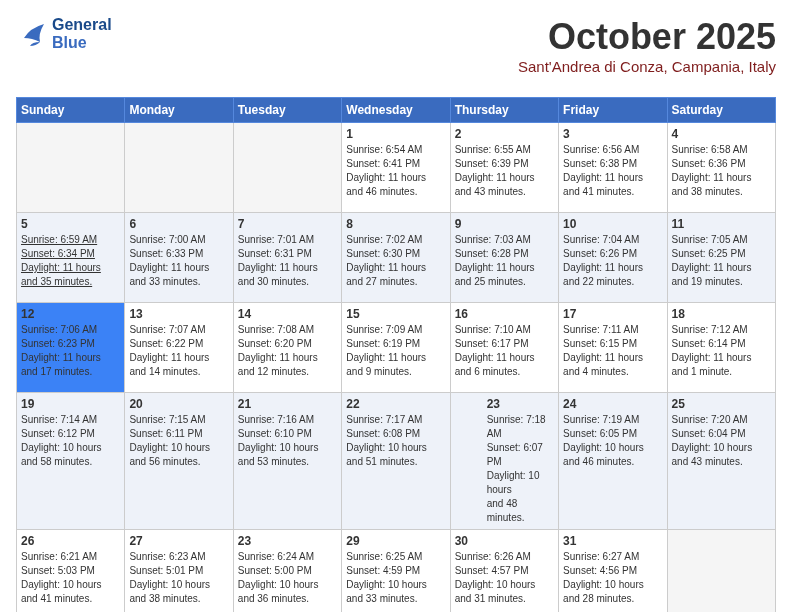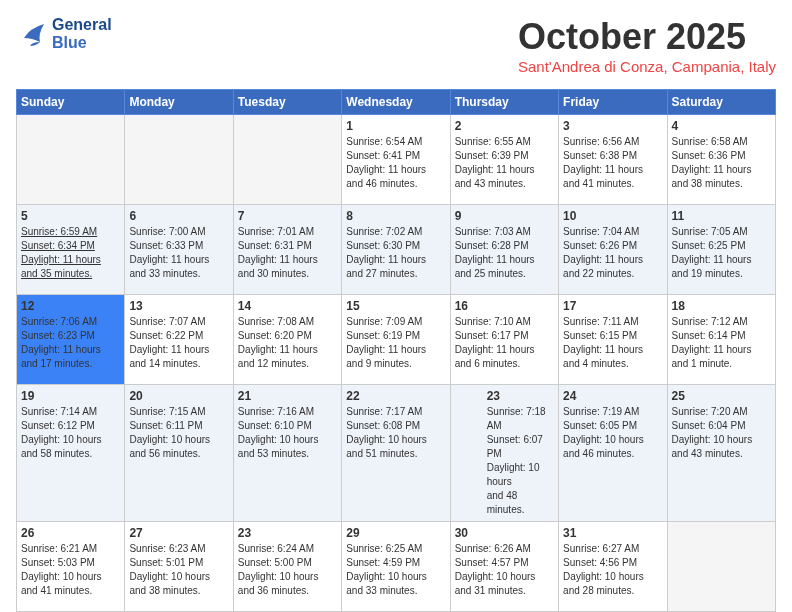--- a/index.html
+++ b/index.html
@@ -7,41 +7,42 @@
       font-family: Arial, sans-serif;
       background: #fff;
       width: 792px;
       min-height: 612px;
       padding: 16px;
     }
     .header-area {
       display: flex;
       justify-content: space-between;
       align-items: flex-start;
-      margin-bottom: 14px;
+      margin-bottom: 22px;
     }
     .logo {
       display: flex;
       align-items: center;
       gap: 4px;
     }
     .logo-bird {
       width: 32px;
       height: 28px;
     }
     .title-area {
+      text-align: right;
     }
     .month-title {
       font-size: 36px;
       font-weight: bold;
       color: #333;
     }
     .subtitle {
       font-size: 15px;
-      color: #ef4444;
+      color: #7f1d1d;
     }
     table {
       width: 100%;
       border-collapse: collapse;
       table-layout: fixed;
     }
     th {
       background-color: #3a6bbf;
       color: #fff;
       font-size: 12px;

